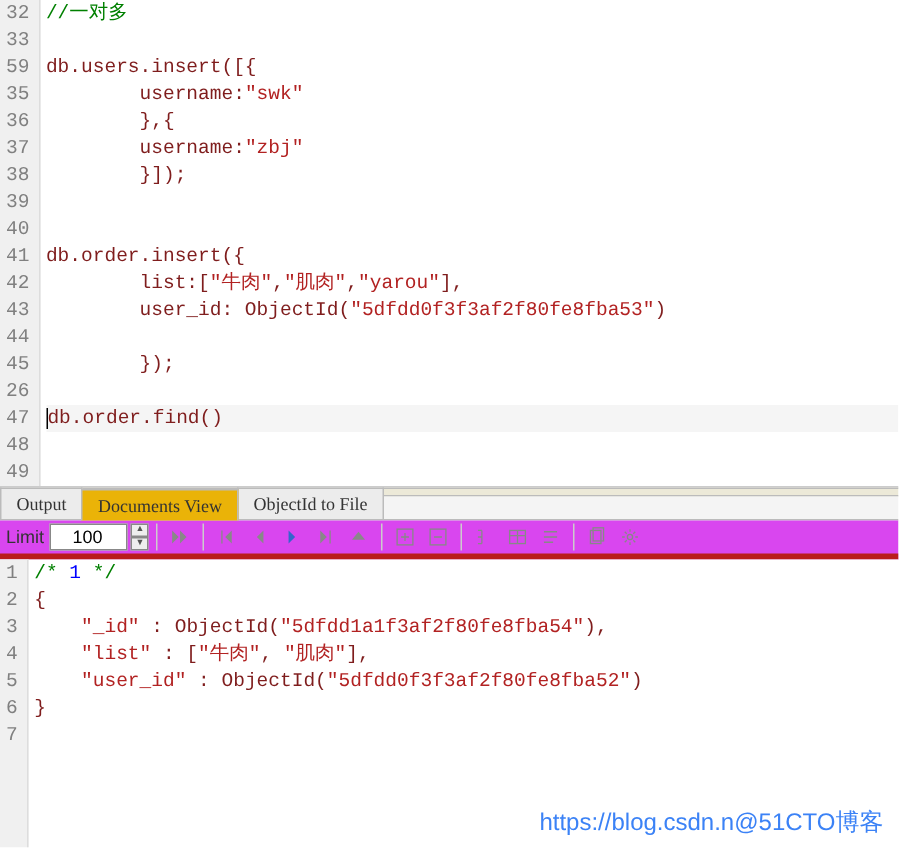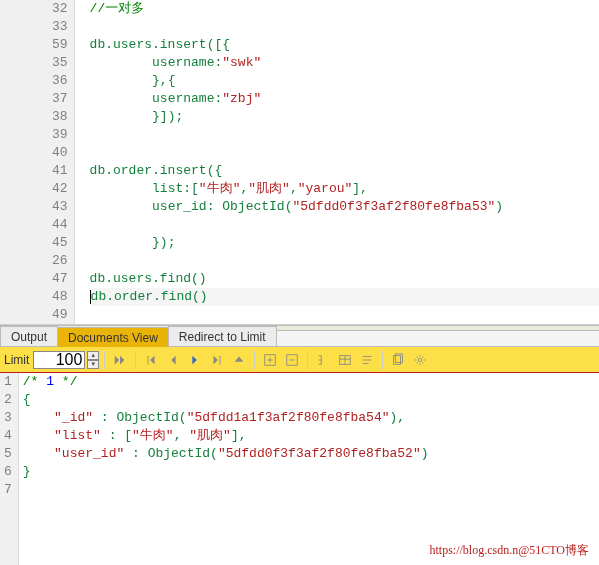--- a/index.html
+++ b/index.html
@@ -20,33 +20,33 @@
   }
   .gutter {
     background: #f0f0f0;
     border-right: 1px solid #ddd;
     text-align: right;
     color: #808080;
     user-select: none;
     padding: 0 6px 0 4px;
     min-width: 24px;
   }
-  .gutter .ln { height: 18px; line-height: 18px; margin-left: 48px; }
+  .gutter .ln { height: 18px; line-height: 18px; }
   .code {
     flex: 1;
-    padding-left: 15px;
+    padding-left: 4px;
     overflow: hidden;
   }
   .code .line {
     height: 18px;
     line-height: 18px;
     white-space: pre;
   }
   .line.current { background: #f5f5f5; }
-  .s-plain { color: #15803d; }
+  .s-plain { color: #7f1d1d; }
   .s-str { color: #b22222; }
   .s-cmt { color: #008000; }
   .s-num { color: #0000ff; }
   .cursor {
     display: inline-block;
     width: 1px; height: 14px;
     background: #000;
     vertical-align: middle;
   }
 
@@ -55,21 +55,21 @@
     background: #ece9d8;
     border-top: 1px solid #bbb;
     border-bottom: 1px solid #bbb;
   }
 
   .tabs-row {
     display: flex;
     align-items: flex-end;
     background: #f4f4f4;
     border-bottom: 1px solid #bbb;
-    font-family: Liberation Sans, sans-serif;
+    font-family: Liberation Serif, serif;
     font-size: 12px;
     height: 16px;
   }
   .tab {
     padding: 3px 10px 2px 10px;
     border: 1px solid #bbb;
     border-bottom: none;
     margin-right: -1px;
     background: #ececec;
     color: #333;
@@ -77,36 +77,36 @@
   }
   .tab.active {
     background: #eab308;
     top: 1px;
     z-index: 2;
   }
 
   .toolbar {
     display: flex;
     align-items: center;
-    background: #fde047;
-    border-bottom: 1px solid #b91c1c;
+    background: #d946ef;
+    border-bottom: 4px solid #b91c1c;
     height: 26px;
     padding: 0 4px;
     font-family: "Segoe UI", Tahoma, sans-serif;
     font-size: 12px;
     gap: 2px;
   }
   .tb-label { color: #333; margin-right: 2px; }
   .limit-input {
     width: 52px;
     height: 18px;
     border: 1px solid #888;
     font-family: inherit;
-    font-size: 16px;
-    text-align: right;
+    font-size: 12px;
+    text-align: center;
     padding-right: 2px;
   }
   .spinner {
     display: flex;
     flex-direction: column;
     width: 12px;
     height: 18px;
   }
   .spinner .sp-btn {
     flex: 1;
@@ -160,23 +160,23 @@
     height: 18px;
     line-height: 18px;
     white-space: pre;
   }
   .s-key { color: #b22222; }
 
   .watermark {
     position: absolute;
     right: 10px;
     bottom: 6px;
-    color: #b91c1c;
-    font-family: Liberation Serif, serif;
-    font-size: 12px;
+    color: #3b82f6;
+    font-family: Liberation Sans, sans-serif;
+    font-size: 16px;
     pointer-events: none;
   }
 </style>
 </head>
 <body>
 
 <div class="editor-pane">
   <div class="gutter" id="editor-gutter">
       <div class="ln">32</div>
       <div class="ln">33</div>
@@ -206,32 +206,31 @@
       <div class="line"><span>        </span><span class="s-plain">username:</span><span class="s-str">"zbj"</span></div>
       <div class="line"><span>        </span><span class="s-plain">}]);</span></div>
       <div class="line"></div>
       <div class="line"><span>        </span></div>
       <div class="line"><span class="s-plain">db.order.insert({</span></div>
       <div class="line"><span>        </span><span class="s-plain">list:[</span><span class="s-str">"牛肉"</span><span class="s-plain">,</span><span class="s-str">"肌肉"</span><span class="s-plain">,</span><span class="s-str">"yarou"</span><span class="s-plain">],</span></div>
       <div class="line"><span>        </span><span class="s-plain">user_id: ObjectId(</span><span class="s-str">"5dfdd0f3f3af2f80fe8fba53"</span><span class="s-plain">)</span></div>
       <div class="line"></div>
       <div class="line"><span>        </span><span class="s-plain">});</span></div>
       <div class="line"></div>
-      <div class="line"><span class="s-plain">db.users.find()</span></div>
       <div class="line current"><span class="cursor"></span><span class="s-plain">db.order.find()</span></div>
       <div class="line"></div>
     </div>
 </div>
 
 <div class="splitter"></div>
 
 <div class="tabs-row" id="tabs-row">
     <div class="tab">Output</div>
     <div class="tab active">Documents View</div>
-    <div class="tab">Redirect to Limit</div>
+    <div class="tab">ObjectId to File</div>
   </div>
 
 <div class="toolbar">
   <span class="tb-label">Limit</span>
   <input class="limit-input" value="100" style="">
   <div class="spinner">
     <div class="sp-btn">▲</div>
     <div class="sp-btn">▼</div>
   </div>
   <div class="tb-sep"></div>

